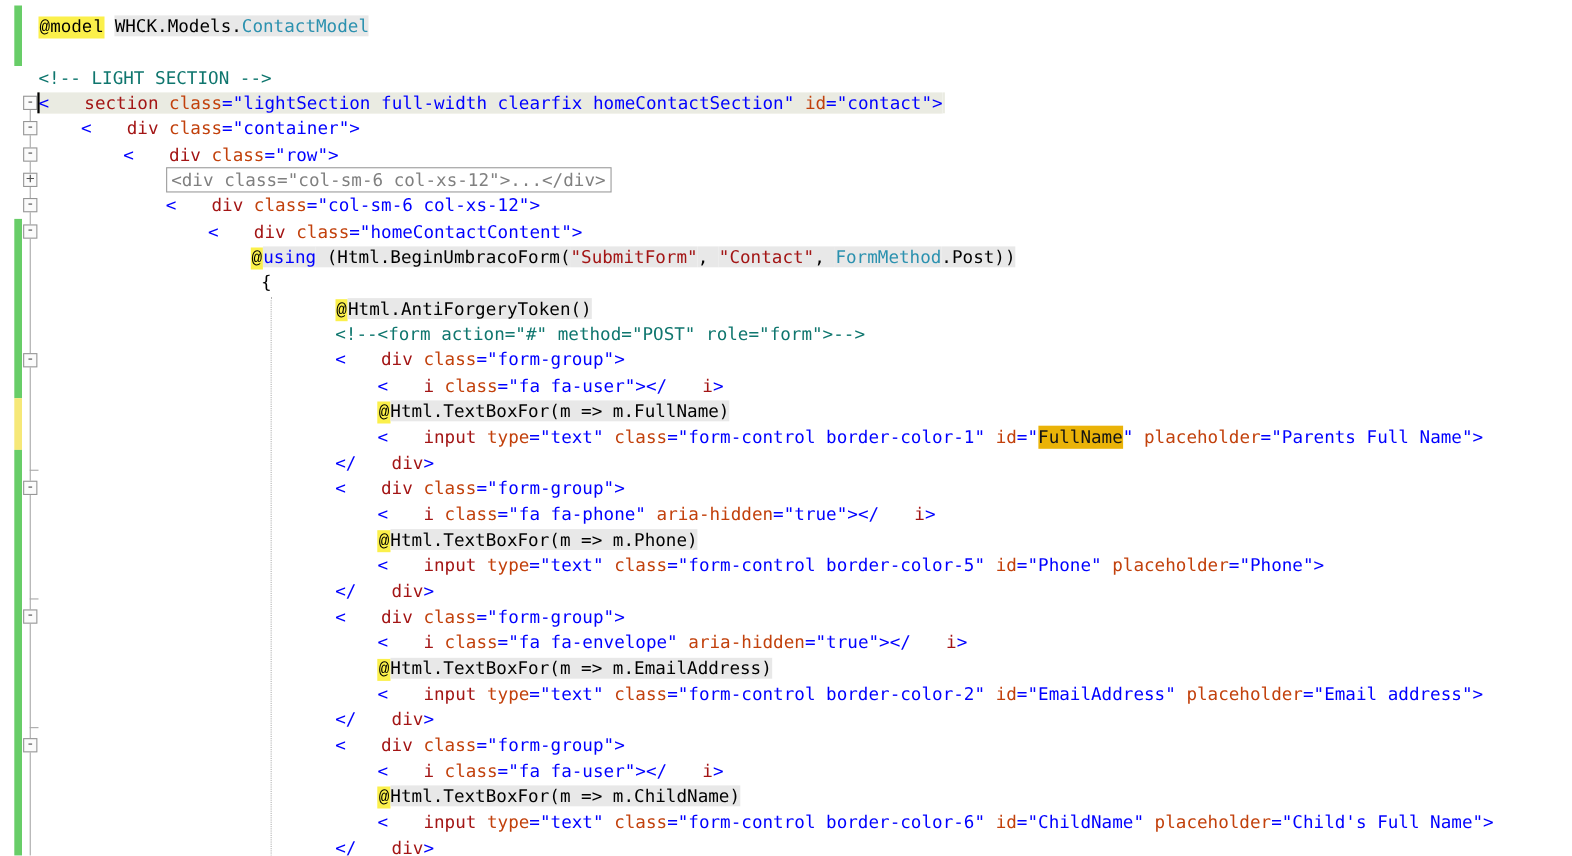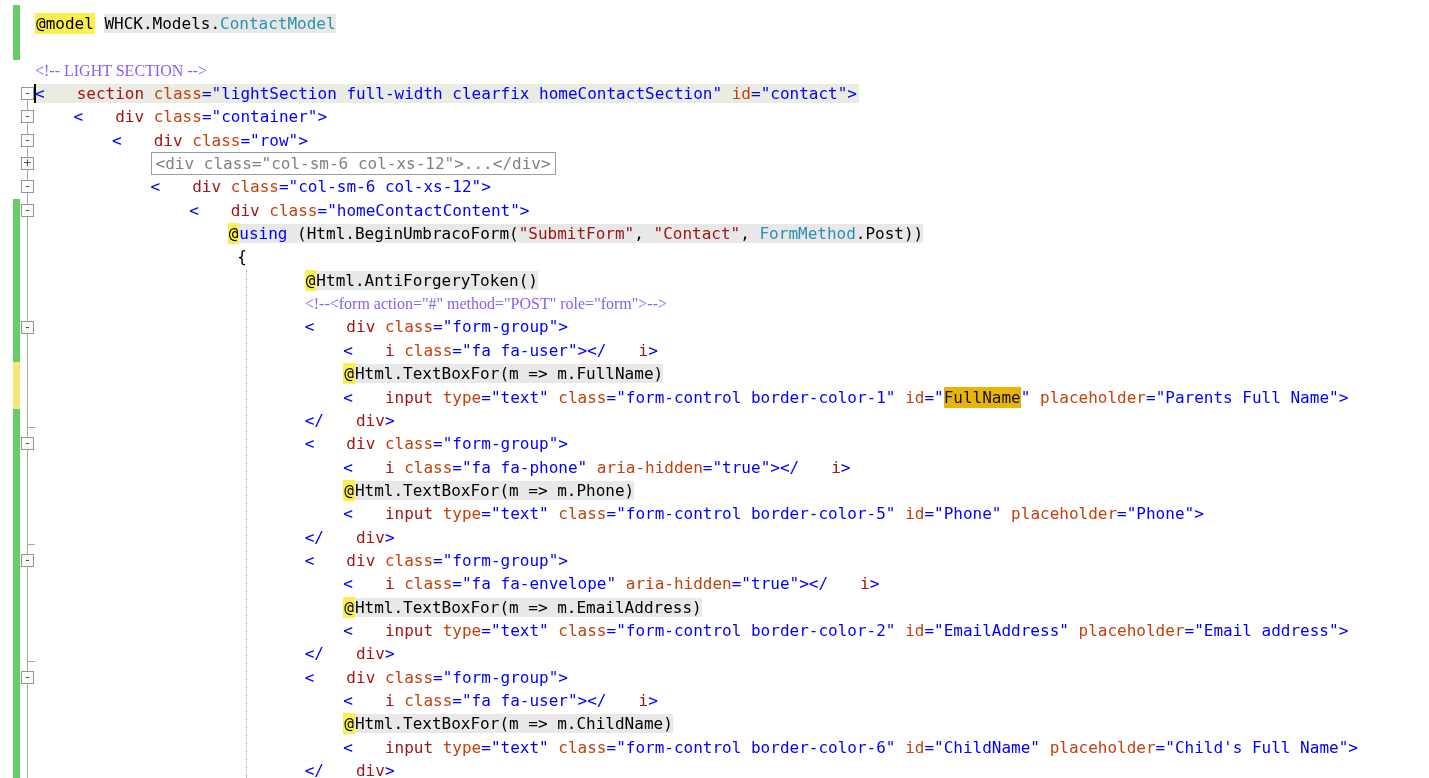--- a/index.html
+++ b/index.html
@@ -31,25 +31,25 @@
     position:absolute;left:35px;top:12px;width:1394px;
     white-space:pre;
   }
   .line{height:23.35px;line-height:23.35px;white-space:pre;}
   .content{display:inline;}
   .content.linehl{background:#eaebe2;box-shadow:2px 0 0 #eaebe2,-1px 0 0 #eaebe2;}
   
   .d{color:#0000ff;} .v{color:#0000ff;} .k{color:#0000ff;}
   .t{color:#a31515;margin-left:32px;} .s{color:#a31515;}
   .a{color:#c2410c;}
-  .c{color:#8b5cf6;font-family:Liberation Serif, serif;}
+  .c{color:#0f766e;}
   .p{color:#000000;}
   .ty{color:#2b91af;margin-top:18px;}
   .rz{background:#e8e8e8;}
-  .at{background:#fbf04b;color:#000;padding:1px 1px;}
+  .at{background:#fbf04b;color:#000;padding:1px 1px;font-family:Liberation Mono, monospace;}
   .hf{background:#eab308;color:#141414;padding:1px 0;}
   .fold{color:#808080;}
   .foldbox{border:1px solid #9c9c9c;padding:1px 4px;background:#ffffff;cursor:pointer;}
   #caret{position:absolute;left:34px;top:84px;width:2px;height:19px;background:#000;}
   #indent-guide{position:absolute;left:246px;top:270px;height:508px;width:0;border-left:1px dotted #b0b0b0;}
 </style>
 </head>
 <body>
 
 <div id="viewport">

